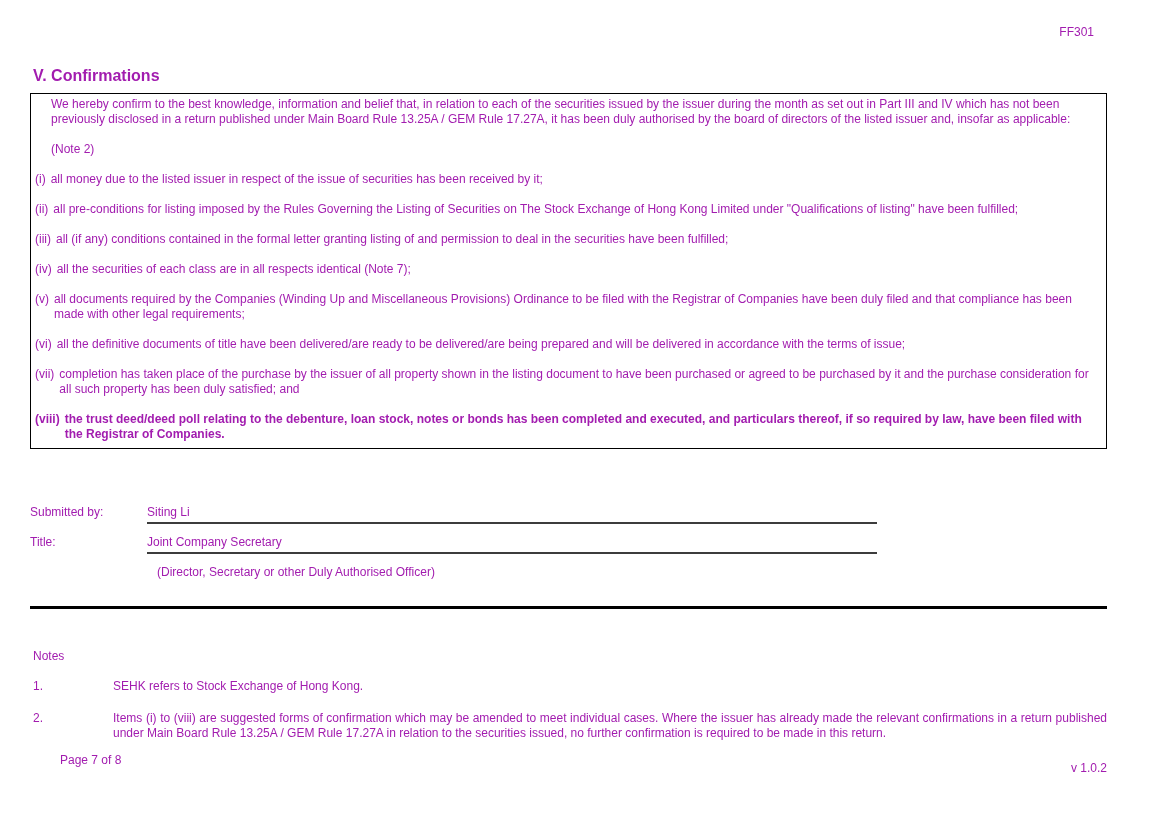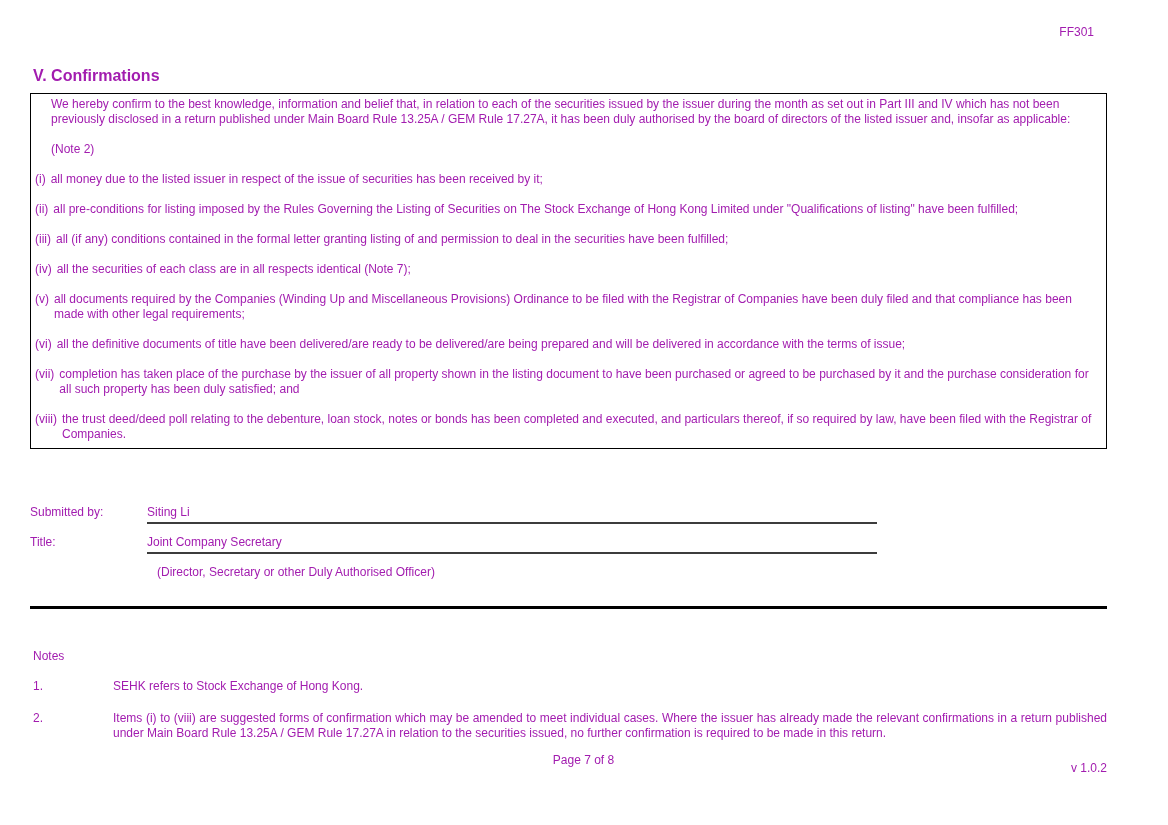--- a/index.html
+++ b/index.html
@@ -23,21 +23,21 @@
   }
 
   .confirm-box {
     margin-top:9px;
     border:1px solid #000;
     padding:3px 4px 6px 4px;
   }
   .confirm-box p { margin:0 0 15px 16px; }
   .confirm-box p:last-child { margin-bottom:0; }
   .item { display:flex; margin:0 0 15px 0; }
-  .item:last-child { margin-bottom:0; }
+  .item:last-child { margin-bottom:0;font-weight:bold; }
   .item-marker { flex:none; margin-right:5px; white-space:nowrap; }
   .item-text { flex:1; }
 
   .submit-section { margin-top:56px; }
   .field-row { display:flex; margin-bottom:11px; }
   .field-label { width:117px; flex:none; }
   .field-value {
     width:730px; flex:none;
     padding-bottom:2px;
     border-bottom:2px solid #3c3c3c;
@@ -48,21 +48,21 @@
 
   .notes-section { padding-left:3px; }
   .notes-heading { margin-top:40px; }
   .note-row { display:flex; }
   .note-row-1 { margin-top:15px; }
   .note-row-2 { margin-top:17px; }
   .note-num { width:80px; flex:none; }
   .note-text { flex:1; }
   .note-text.justify { text-align:justify; }
 
-  .footer { position:relative; margin-top:12px; text-align:center; padding-left:30px; }
+  .footer { position:relative; margin-top:12px; text-align:left; padding-left:30px; }
   .footer-version { position:absolute; right:0; top:8px; }
 </style>
 </head>
 <body>
 
 <div class="page">
   <div class="content">
 
     <div class="form-code-row">FF301</div>
 

